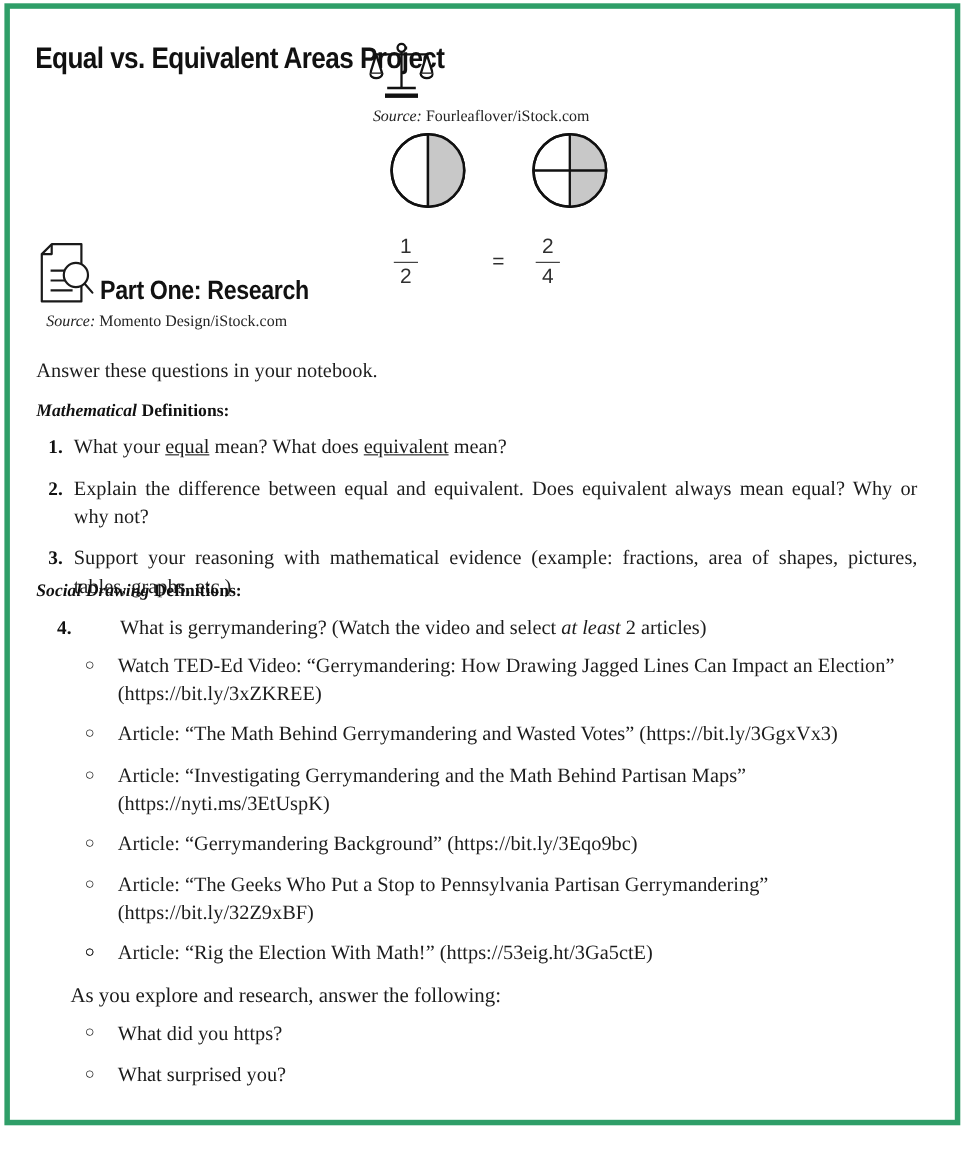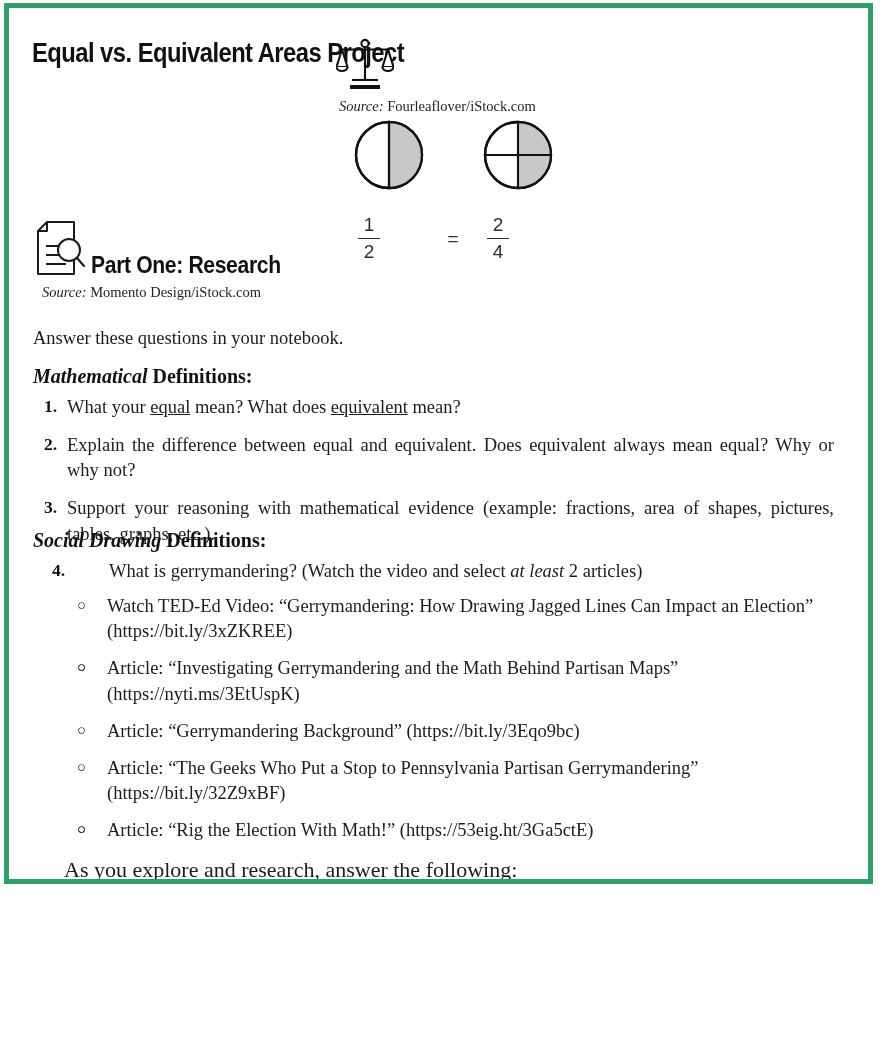--- a/index.html
+++ b/index.html
@@ -14,21 +14,21 @@
     color: #1a1a1a;
     overflow: hidden;
   }
 
   
   .page {
     position: absolute;
     left: 4px;
     top: 3px;
     width: 869px;
-    height: 881px;
+    height: 1020px;
     border: 5px solid #2f9e68;
     background: #ffffff;
     box-sizing: border-box;
     overflow: hidden;
   }
   .page-inner {
     position: relative;
     width: 100%;
     height: 100%;
   }
@@ -151,21 +151,21 @@
   }
   .intro-line {
     position: absolute;
     left: 24px;
     top: 5px;
     font-size: 18.5px;
     color: #1c1c1c;
   }
 
   .section-head {
-    font-size: 20px;
+    font-size: 16px;
     font-weight: bold;
     color: #111111;
   }
   .section-head .ital { font-style: italic; }
 
   .math-head { position: absolute; left: 24px; top: 42px; }
   .ss-head   { position: absolute; left: 24px; top: 206px; }
 
   .olist {
     position: absolute;
@@ -219,21 +219,21 @@
     position: absolute;
     left: 68px;
     top: 1px;
     font-size: 15px;
     color: #1c1c1c;
     font-family: "Liberation Sans", sans-serif;
   }
 
   .inline-note {
     position: relative;
-    font-size: 22px;
+    font-size: 19px;
     line-height: 1.36;
     color: #1c1c1c;
     padding-left: 55px;
     margin: 4px 0 10px 0;
   }
 
   .u { text-decoration: underline; }
   .i { font-style: italic; }
 </style>
 </head>
@@ -337,21 +337,21 @@
         </div>
 
     <div class="section-head ss-head"><span class="ital">Social Drawing</span><span> Definitions:</span></div>
 
     <div class="olist ss-list" id="ss-list">
           <div class="num-item">
             <span class="marker">4.</span>
             <span class="itext"><span>What is gerrymandering? (Watch the video and select </span><span class="i">at least</span><span> 2 articles)</span></span>
             <ul class="bullets">
               <li class="bullet-item"><span class="bmark">○</span><span>Watch TED-Ed Video: “Gerrymandering: How Drawing Jagged Lines Can Impact an Election” (https://bit.ly/3xZKREE)</span></li>
-              <li class="bullet-item"><span class="bmark">○</span></li>
+              <li class="bullet-item"><span class="bmark">○</span><span>Article: “The Math Behind Gerrymandering and Wasted Votes” (https://bit.ly/3GgxVx3)</span></li>
               <li class="bullet-item"><span class="bmark">○</span><span>Article: “Investigating Gerrymandering and the Math Behind Partisan Maps” (https://nyti.ms/3EtUspK)</span></li>
               <li class="bullet-item"><span class="bmark">○</span><span>Article: “Gerrymandering Background” (https://bit.ly/3Eqo9bc)</span></li>
               <li class="bullet-item"><span class="bmark">○</span><span>Article: “The Geeks Who Put a Stop to Pennsylvania Partisan Gerrymandering” (https://bit.ly/32Z9xBF)</span></li>
               <li class="bullet-item"><span class="bmark">○</span></li>
               <li class="bullet-item"><span class="bmark">○</span><span>Article: “Rig the Election With Math!” (https://53eig.ht/3Ga5ctE)</span></li>
             </ul>
             <div class="inline-note">As you explore and research, answer the following:</div>
             <ul class="bullets">
               <li class="bullet-item"><span class="bmark">○</span><span>What did you https?</span></li>
               <li class="bullet-item"><span class="bmark">○</span><span>What surprised you?</span></li>

